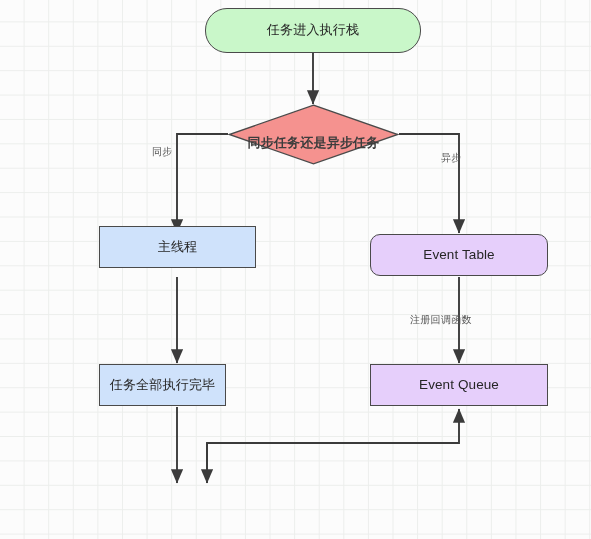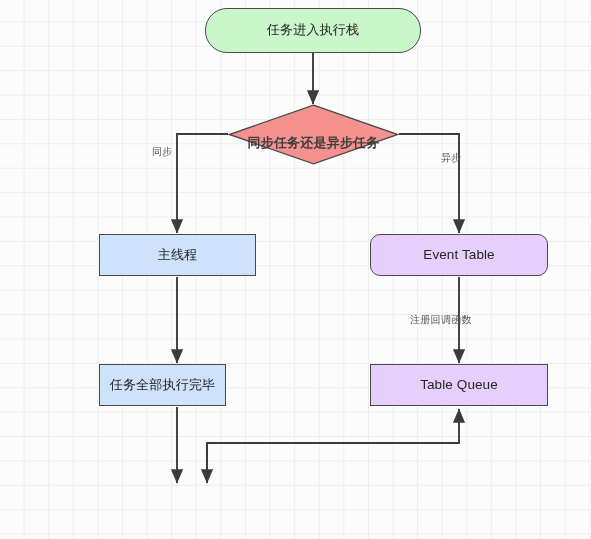--- a/index.html
+++ b/index.html
@@ -131,32 +131,32 @@
     <svg width="171" height="61" viewBox="0 0 171 61">
       <polygon points="85.5,1.2 169.8,30.5 85.5,59.8 1.2,30.5" fill="#f5928f" stroke="#4a4a4a" stroke-width="1.4"></polygon>
     </svg>
     <div class="diamond-label">同步任务还是异步任务</div>
   </div>
 
   <div class="edge-label cn" style="left:152px; top:145px;">同步</div>
 
   <div class="edge-label cn" style="left:441px; top:143px;margin-top:8px;">异步</div>
 
-  <div class="node rect" style="left:99px; top:234px; width:157px; height:42px;">
+  <div class="node rect" style="left:99px; top:226px; width:157px; height:42px;">
     <span>主线程</span>
   </div>
 
   <div class="node rect purple latin" style="left:370px; top:234px; width:178px; height:42px;border-radius:10px;">
     <span>Event Table</span>
   </div>
 
   <div class="edge-label cn" style="left:410px; top:313px;">注册回调函数</div>
 
   <div class="node rect" style="left:99px; top:364px; width:127px; height:42px;">
     <span>任务全部执行完毕</span>
   </div>
 
   <div class="node rect purple latin" style="left:370px; top:364px; width:178px; height:42px;">
-    <span>Table Queue</span>
+    <span>Event Queue</span>
   </div>
 
 
 </div>
 
 </body></html>

